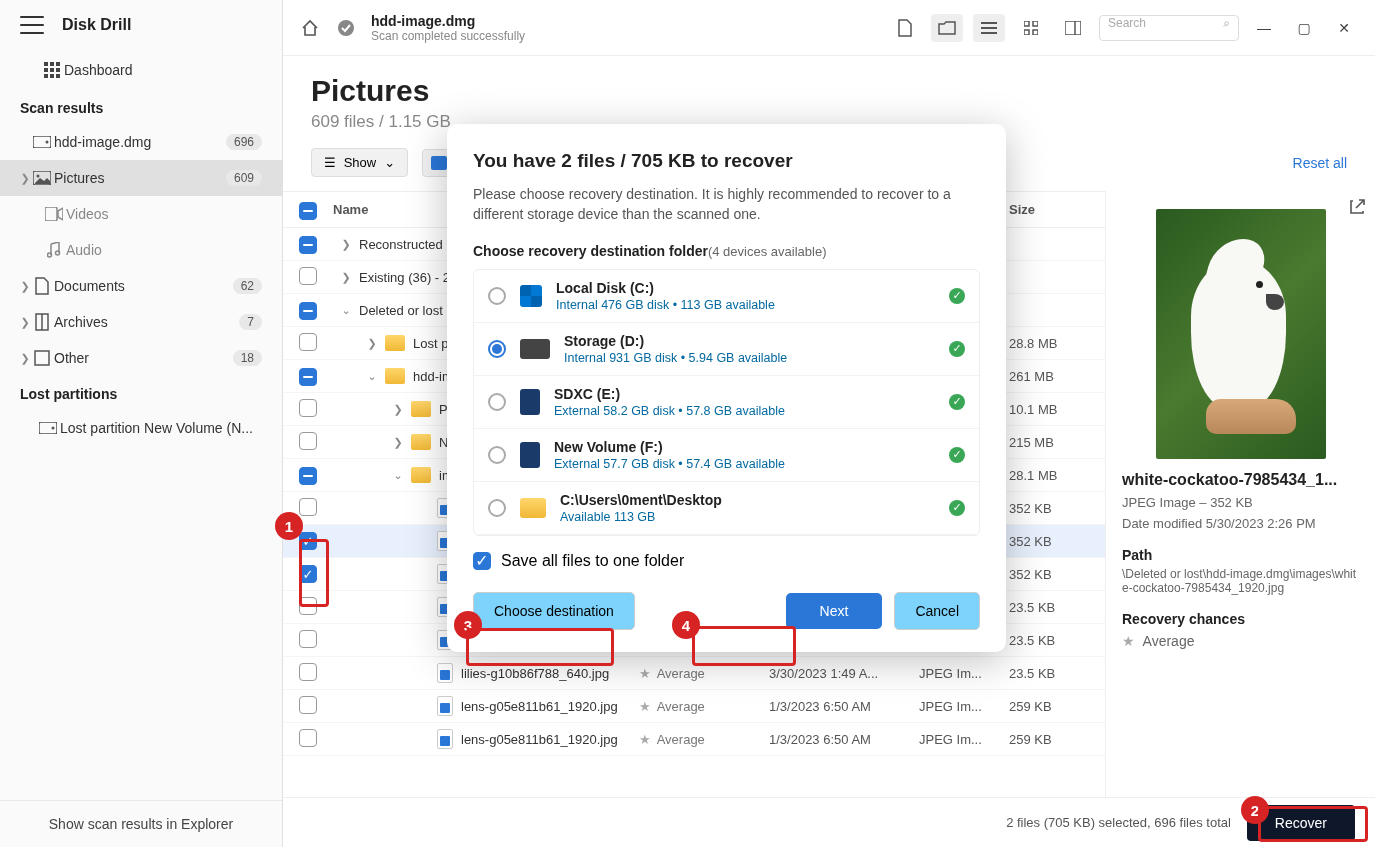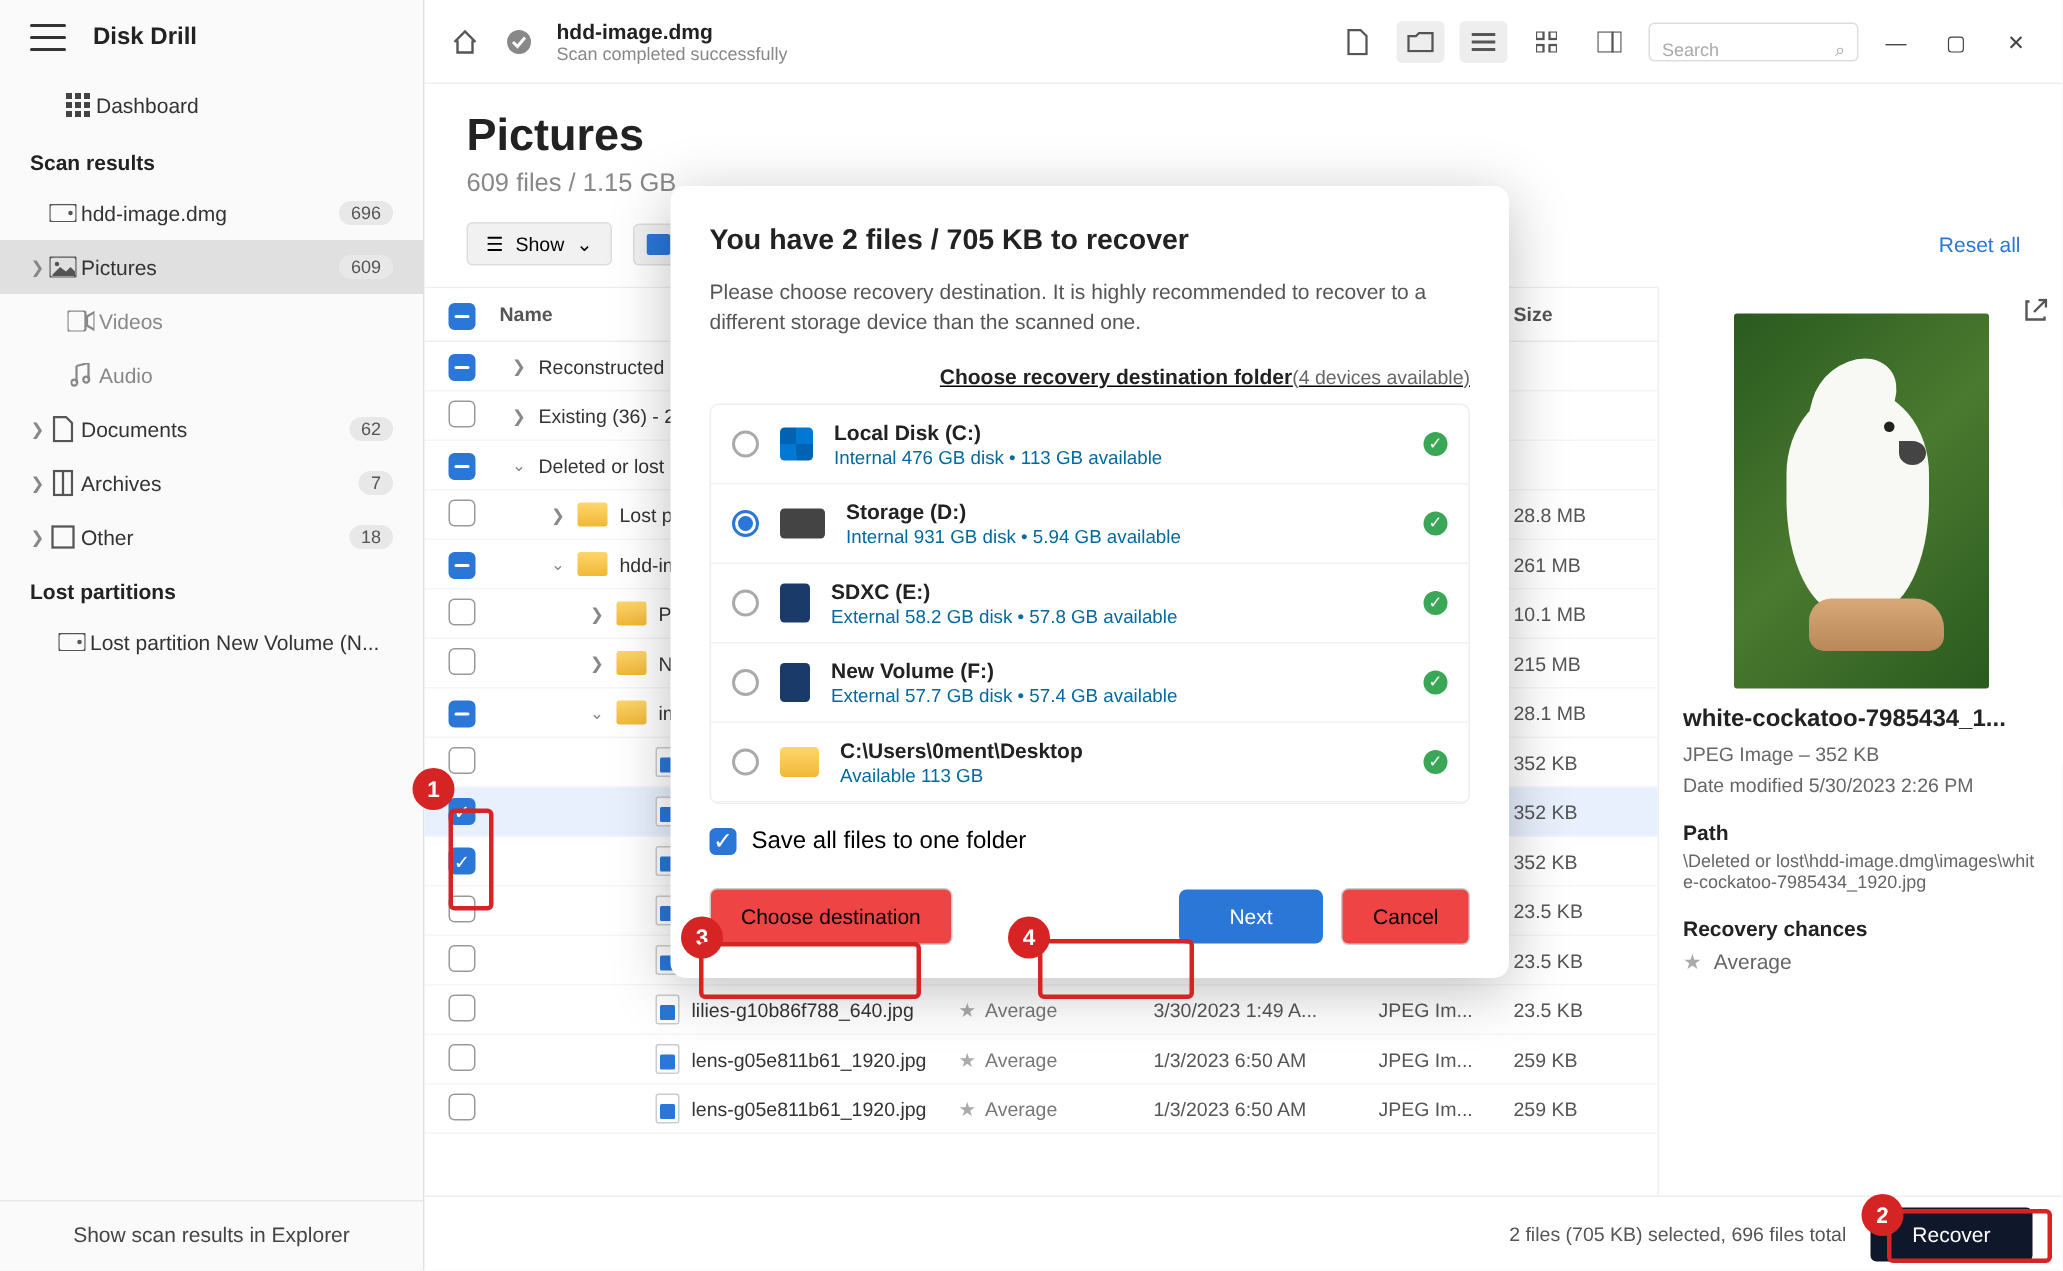--- a/index.html
+++ b/index.html
@@ -23,21 +23,21 @@
 
 .main { position:absolute; left:283px; top:0; right:0; height:847px; background:#fff; display:flex; flex-direction:column;}
 .topbar { height:56px; display:flex; align-items:center; padding: 0 16px; gap:14px; border-bottom:1px solid #eee;}
 .topbar .ic { width:22px; height:22px; display:flex; align-items:center; justify-content:center; color:#555;}
 .topbar .title-block { display:flex; flex-direction:column;}
 .topbar .title-block .t1 { font-size:14px; font-weight:600; color:#222;}
 .topbar .title-block .t2 { font-size:12px; color:#888;}
 .topbar .right-icons { margin-left:auto; display:flex; align-items:center; gap:10px;}
 .topbar .right-icons .btn-ic { width:32px; height:28px; display:flex; align-items:center; justify-content:center; color:#555; border-radius:4px; cursor:pointer;}
 .topbar .right-icons .btn-ic.active { background:#eee;}
-.topbar .search { width:140px; height:26px; border:1px solid #ddd; border-radius:4px; padding:0 8px; display:flex; align-items:flex-end; color:#aaa; font-size:12px; gap:6px;}
+.topbar .search { width:140px; height:26px; border:1px solid #ddd; border-radius:4px; padding:0 8px; display:flex; align-items:flex-start; color:#aaa; font-size:12px; gap:6px;}
 .topbar .win-ctrl { width:30px; text-align:center; font-size:14px; color:#444; cursor:pointer;}
 
 .heading-block { padding: 18px 28px 12px;}
 .heading-block h1 { font-size:30px; font-weight:600; color:#222;}
 .heading-block .sub { font-size:17px; color:#888; margin-top:4px;}
 
 .toolbar { display:flex; align-items:center; padding: 4px 28px 14px; gap:14px;}
 .toolbar .btn { background:#f1f1f1; border:1px solid #ddd; padding:6px 12px; font-size:13px; display:flex; align-items:center; gap:8px; border-radius:4px; cursor:pointer;}
 .toolbar .link { margin-left:auto; color:#2a77d8; font-size:14px; cursor:pointer;}
 
@@ -78,39 +78,39 @@
 .details .chance-row { display:flex; align-items:center; gap:8px; margin-top:6px; color:#666; font-size:14px;}
 
 .bottom-bar { height:50px; border-top:1px solid #eee; display:flex; align-items:center; padding:0 20px; gap:16px;}
 .bottom-bar .info { margin-left:auto; font-size:13px; color:#555;}
 .bottom-bar .recover-btn { background:#0f172a; color:#fff; border:none; padding:10px 28px; border-radius:4px; font-size:14px; cursor:pointer;}
 .dim { position:absolute; left:0; top:0; right:0; bottom:0; background:rgba(200,200,200,0.35);}
 
 .dialog { position:absolute; left:447px; top:124px; width:559px; background:#fff; border-radius:10px; box-shadow: 0 8px 40px rgba(0,0,0,0.25); padding: 26px 26px 22px; z-index:50;}
 .dialog h2 { font-size:19px; font-weight:600; color:#222;}
 .dialog .desc { font-size:14px; color:#555; margin-top:12px; line-height:1.45;}
-.dialog .choose-row { display:flex; justify-content:flex-end; align-items:baseline; margin-top:18px;text-decoration:underline;}
+.dialog .choose-row { display:flex; justify-content:flex-start; align-items:baseline; margin-top:18px;}
 .dialog .choose-title { font-size:14px; font-weight:600; color:#222;}
 .dialog .devices { font-size:13px; color:#666;}
 .dialog .dest-list { margin-top:10px; border:1px solid #eee; border-radius:6px; max-height:272px; overflow:auto; position:relative;}
 .dest-item { display:flex; align-items:center; padding:10px 14px; gap:14px; border-bottom:1px solid #f2f2f2;}
 .radio { width:18px; height:18px; border:2px solid #aaa; border-radius:50%; display:flex; align-items:center; justify-content:center;}
 .radio.sel { border-color:#2a77d8;}
 .radio.sel::after { content:""; width:10px; height:10px; background:#2a77d8; border-radius:50%;}
 .drive-icn { width:30px; height:20px; background:#444; border-radius:3px;}
 .drive-icn.win { width:22px; height:22px; background: conic-gradient(#0078d4 0 25%, #0063b1 0 50%, #0078d4 0 75%, #0063b1 0);}
 .drive-icn.sd { width:20px; height:26px; background:#1a3a6a; border-radius:3px;}
 .drive-icn.fold { width:26px; height:20px; background:linear-gradient(#ffd66b,#f0b836); border-radius:3px;}
 .dest-txt { flex:1;}
 .dest-txt .d1 { font-size:14px; font-weight:600; color:#222;}
 .dest-txt .d2 { font-size:12.5px; color:#0369a1; margin-top:2px;}
 .ok-dot { width:16px; height:16px; background:#3aa757; border-radius:50%; display:flex; align-items:center; justify-content:center; color:#fff; font-size:11px;}
 .dialog .save-row { display:flex; align-items:center; gap:10px; margin-top:16px;}
 .dialog .btn-row { display:flex; align-items:center; gap:12px; margin-top:22px;}
-.dialog .btn-out { background:#ef4444; border:1px solid #ccc; padding:10px 20px; border-radius:5px; font-size:14px; cursor:pointer;}
+.dialog .btn-out { background:#7dd3fc; border:1px solid #ccc; padding:10px 20px; border-radius:5px; font-size:14px; cursor:pointer;}
 .dialog .btn-next { background:#2a77d8; color:#fff; border:none; padding:10px 34px; border-radius:5px; font-size:14px; cursor:pointer; margin-left:auto;}
 
 .annot { position:absolute; z-index:100; pointer-events:none;}
 .annot.box { border:3px solid #d62424; border-radius:4px;}
 .annot.circle { width:28px; height:28px; background:#d62424; color:#fff; border-radius:50%; display:flex; align-items:center; justify-content:center; font-size:15px; font-weight:600;}
 
 svg { display:block;}
 </style>
 </head>
 <body>

